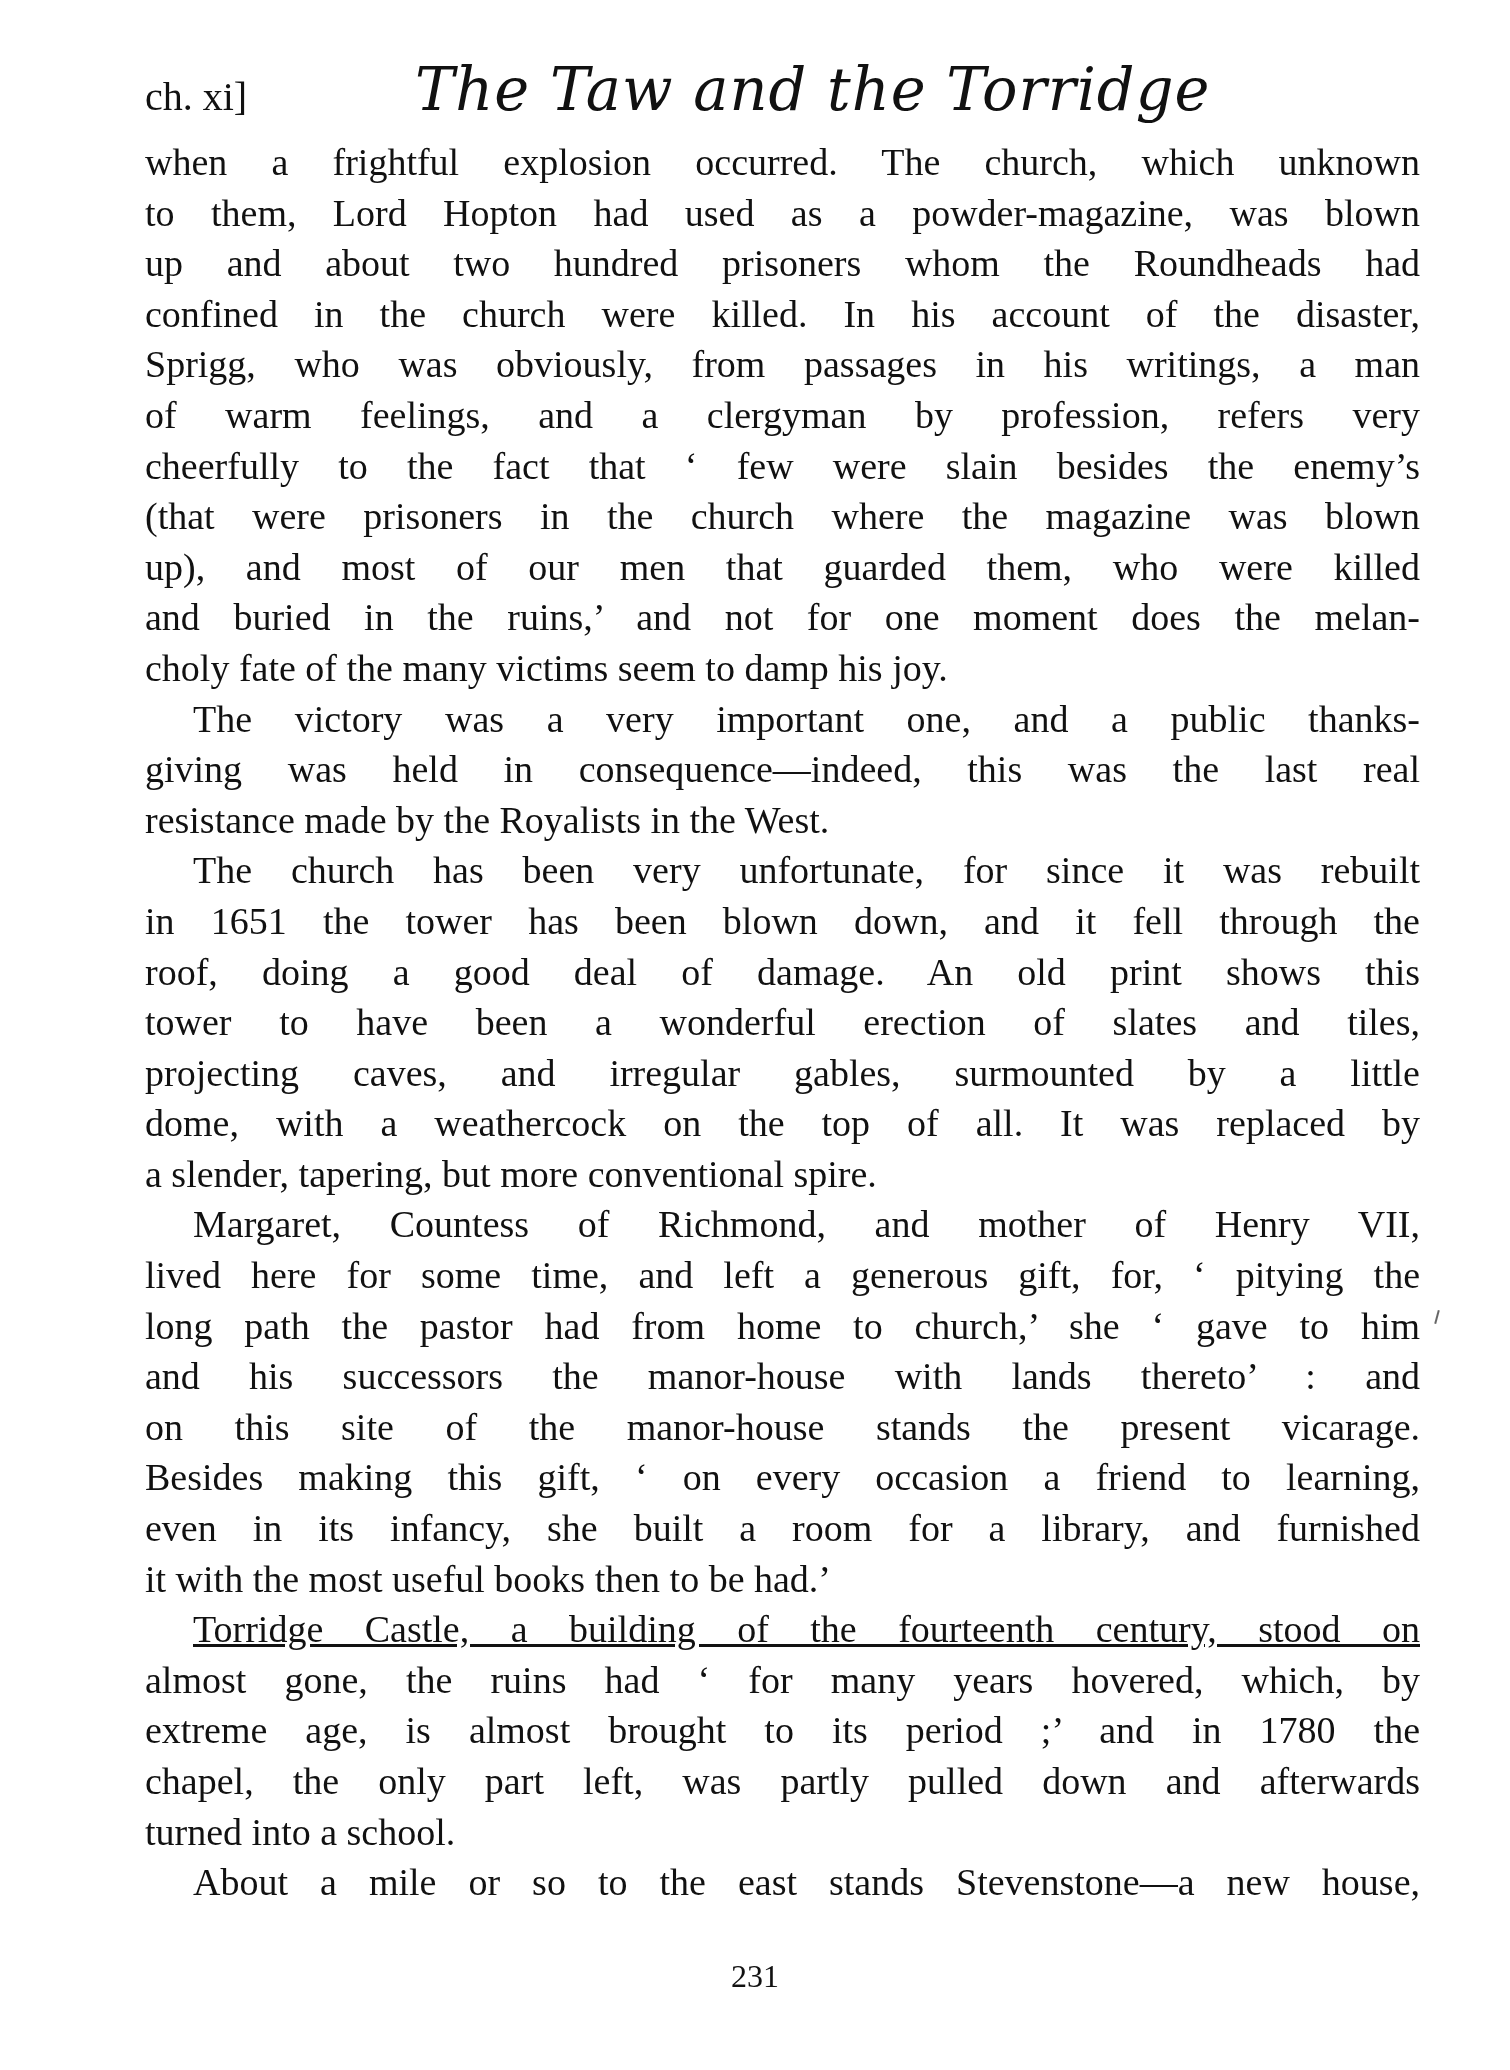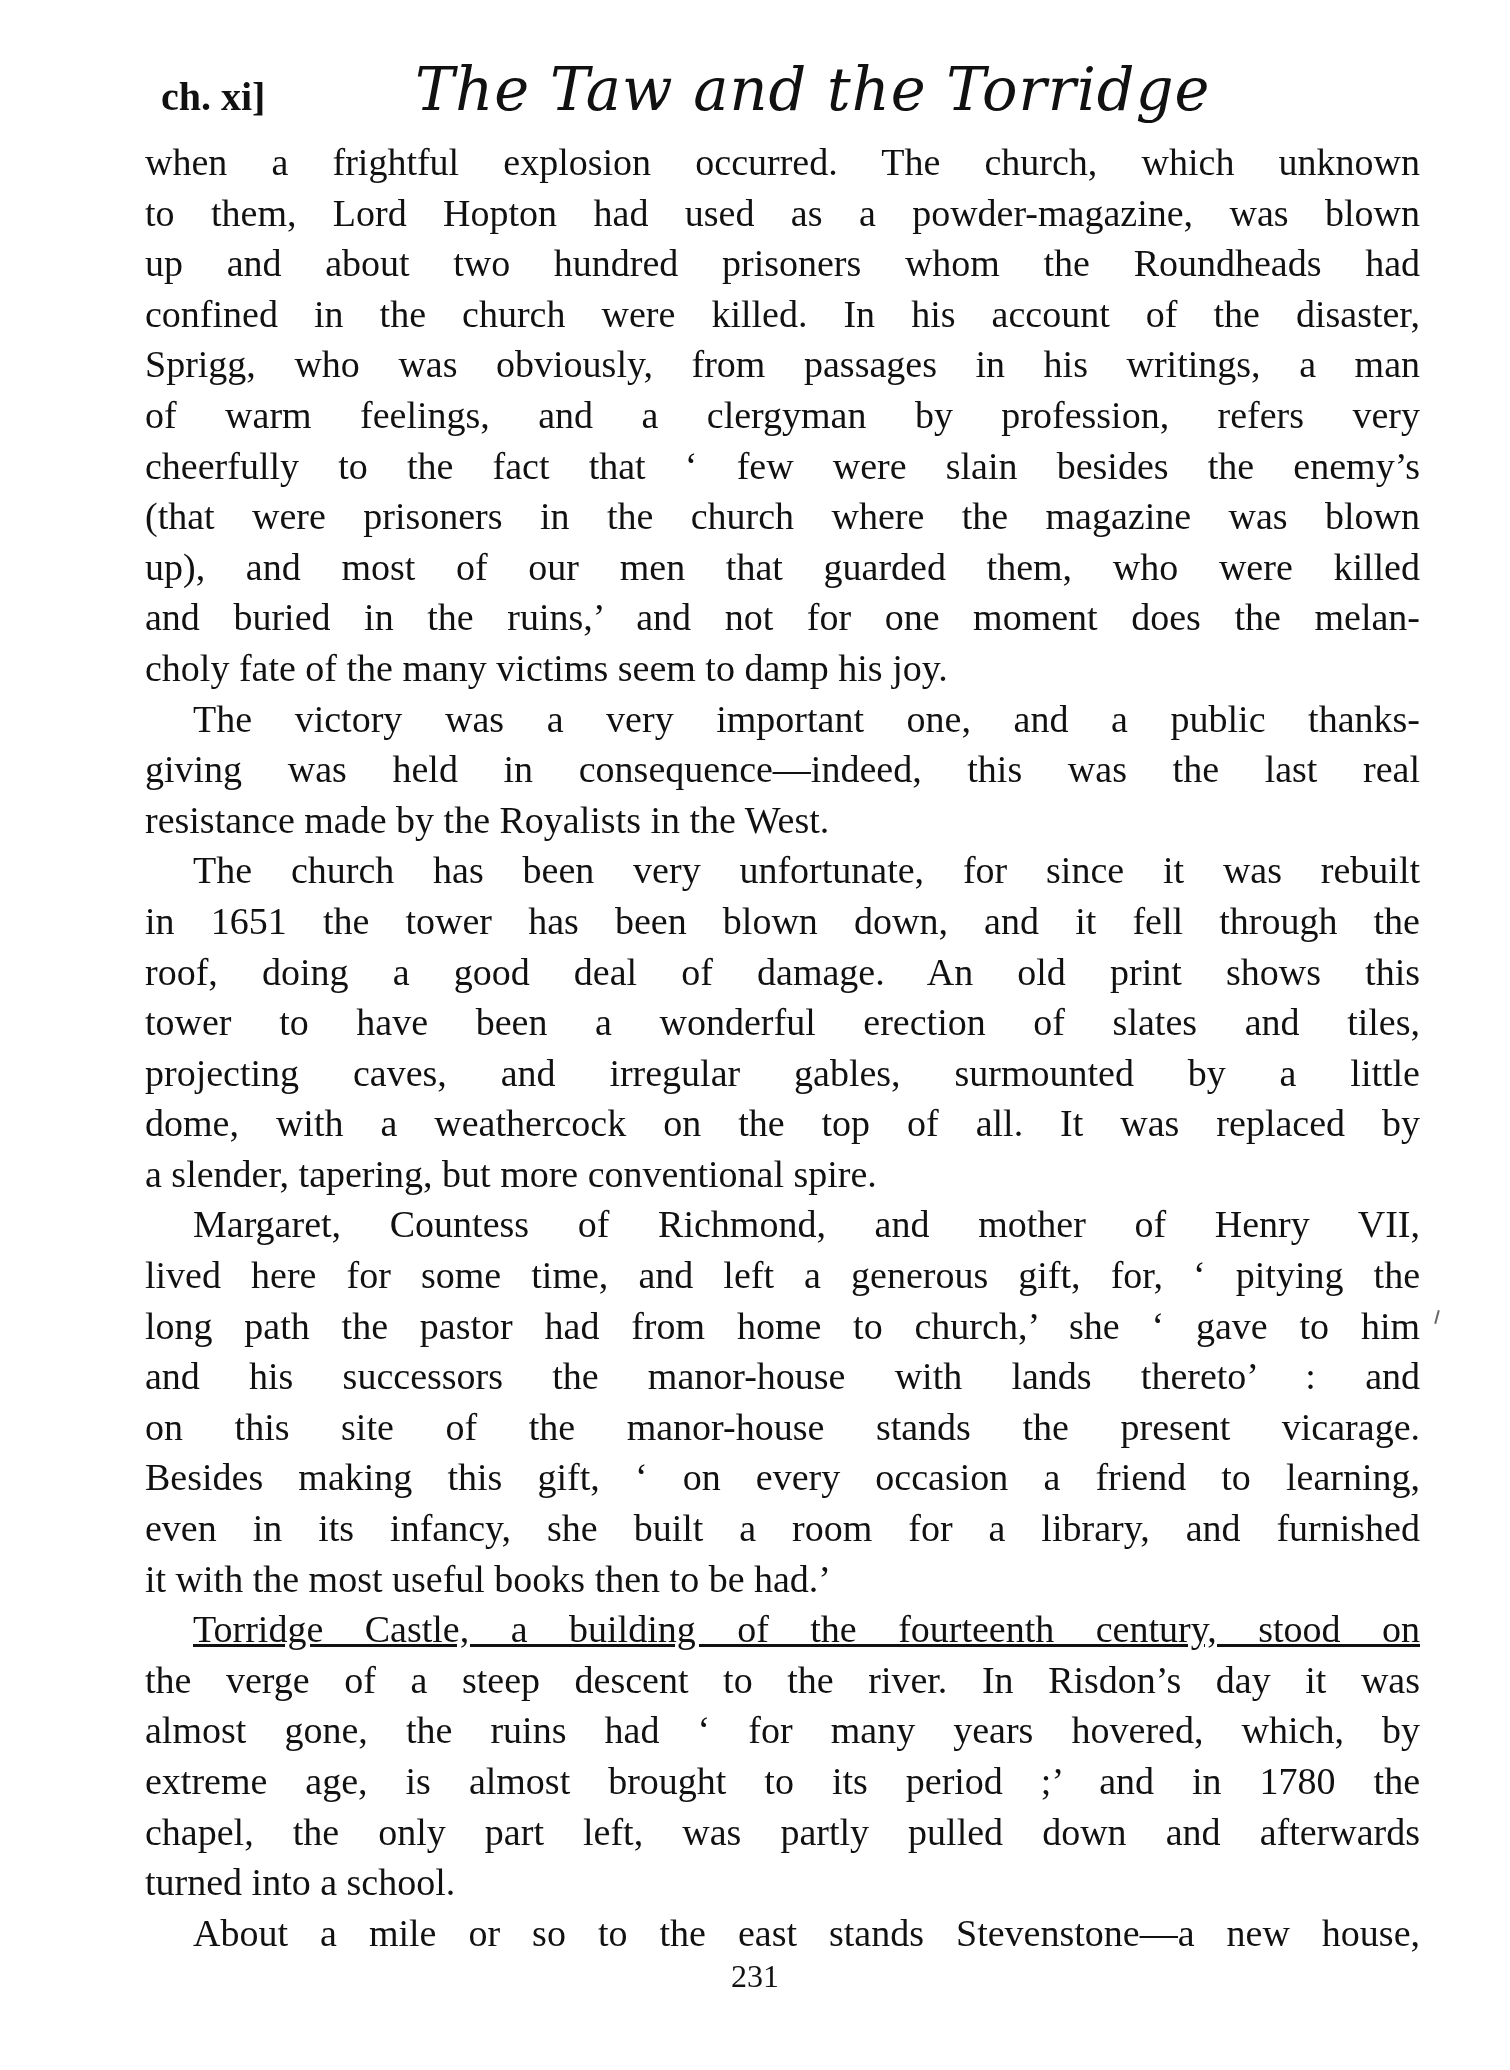--- a/index.html
+++ b/index.html
@@ -1,19 +1,19 @@
 <!DOCTYPE html>
 <html><head>
 <meta charset="utf-8">
 <style>
   html, body { margin: 0; padding: 0; background: #ffffff; }
   body { width: 1510px; height: 2070px; position: relative; overflow: hidden; color: #111; }
   .page { position: absolute; left: 0; top: 0; width: 1510px; height: 2070px; }
   .header { position: absolute; left: 145px; top: 55px; width: 1275px; height: 80px; }
-  .chapter { position: absolute; left: 16px; top: 18px; font-family: "Liberation Serif", serif; font-size: 40px; font-weight: bold; }
+  .chapter { position: absolute; left: 0; top: 18px; font-family: "Liberation Serif", serif; font-size: 40px; }
   .running-title { position: absolute; left: 270px; top: 0px; font-family: "DejaVu Serif", serif; font-style: italic; font-size: 59px; letter-spacing: 1px; }
   .body { position: absolute; left: 145px; top: 137px; width: 1275px; font-family: "Liberation Serif", serif; font-size: 38px; line-height: 50.6px; text-align: justify; }
   .line { display: block; text-align: justify; text-align-last: justify; white-space: nowrap; }
   .line.last { text-align-last: left; }
   .folio { position: absolute; left: 0; width: 1510px; top: 1958px; text-align: center; font-family: "Liberation Serif", serif; font-size: 32px; }
   .stray-mark { position: absolute; left: 1436px; top: 1310px; width: 2px; height: 14px; background: #666; transform: rotate(15deg); }
 </style>
 </head>
 <body>
 
@@ -56,21 +56,20 @@
         <span class="line">lived here for some time, and left a generous gift, for, ‘ pitying the</span>
         <span class="line">long path the pastor had from home to church,’ she ‘ gave to him</span>
         <span class="line">and his successors the manor-house with  lands thereto’ : and</span>
         <span class="line">on this site of the manor-house stands the present vicarage.</span>
         <span class="line">Besides making this gift, ‘ on every occasion a friend to learning,</span>
         <span class="line">even in its infancy, she built a room for a library, and furnished</span>
         <span class="line last">it with the most useful books then to be had.’</span>
       </div>
       <div>
         <span class="line" style="padding-left: 48px; text-decoration: underline;">Torridge Castle, a building of the fourteenth century, stood on</span>
-        <span class="line">the verge of a steep descent to the river.  In Risdon’s day it was</span>
         <span class="line">almost  gone,  the ruins had ‘ for many years hovered, which, by</span>
         <span class="line">extreme  age, is almost brought to its period ;’ and in 1780 the</span>
         <span class="line">chapel, the only part left, was partly pulled down and afterwards</span>
         <span class="line last">turned into a school.</span>
       </div>
       <div>
         <span class="line" style="padding-left: 48px;">About a mile or so to the east stands Stevenstone—a new house,</span>
       </div>
     </div>
 

